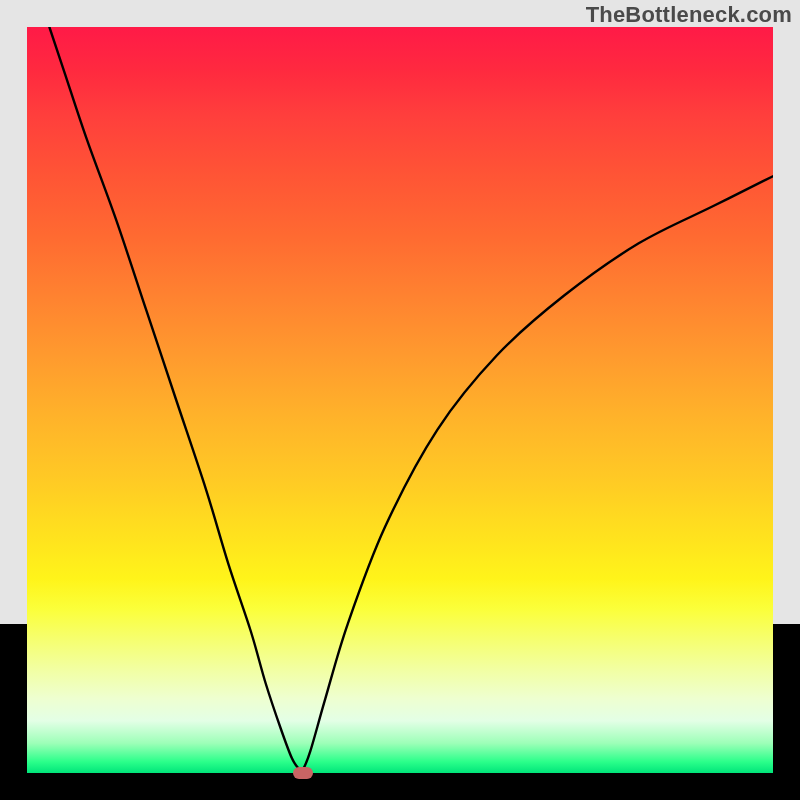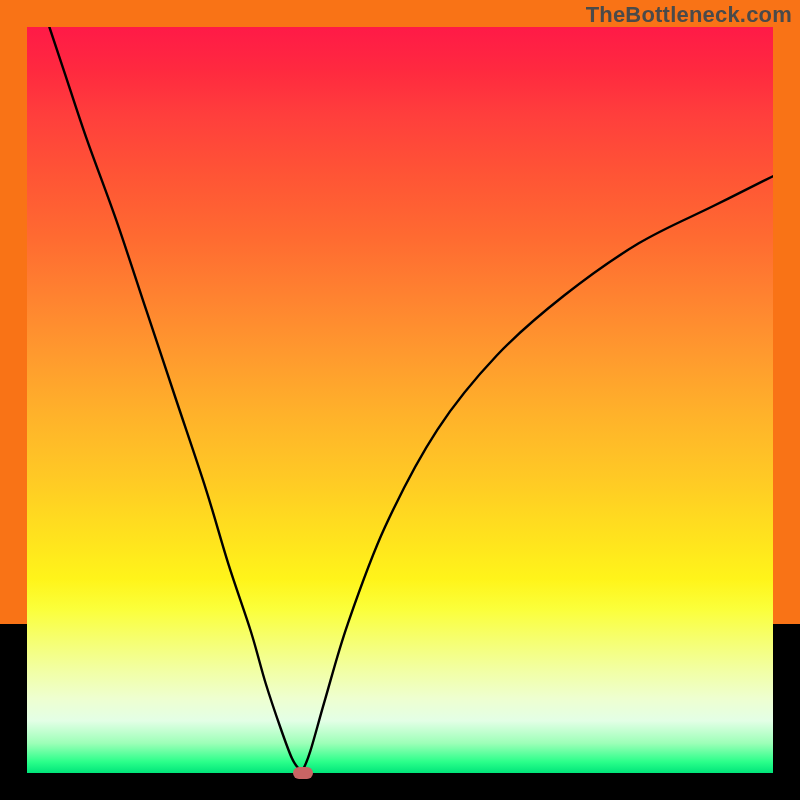--- a/index.html
+++ b/index.html
@@ -8,21 +8,21 @@
     width: 800px;
     height: 800px;
     background: #000;
     font-family: Arial, Helvetica, sans-serif;
     overflow: hidden;
   }
   .frame {
     position: relative;
     width: 800px;
     height: 624px;
-    background: #f97316;
+    background: #e5e5e5;
   }
   .watermark {
     position: absolute;
     top: 2px;
     right: 8px;
     color: #4a4a4a;
     font-size: 22px;
     font-weight: 600;
     letter-spacing: 0.2px;
     user-select: none;

